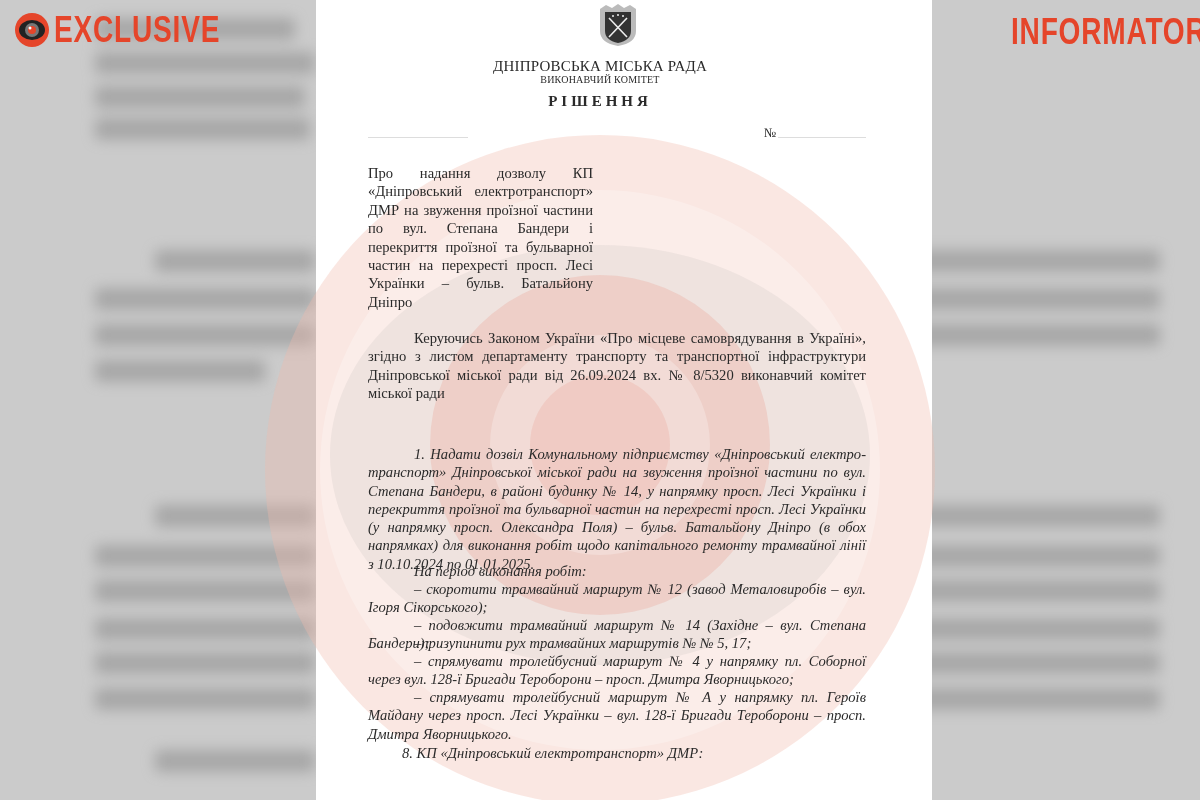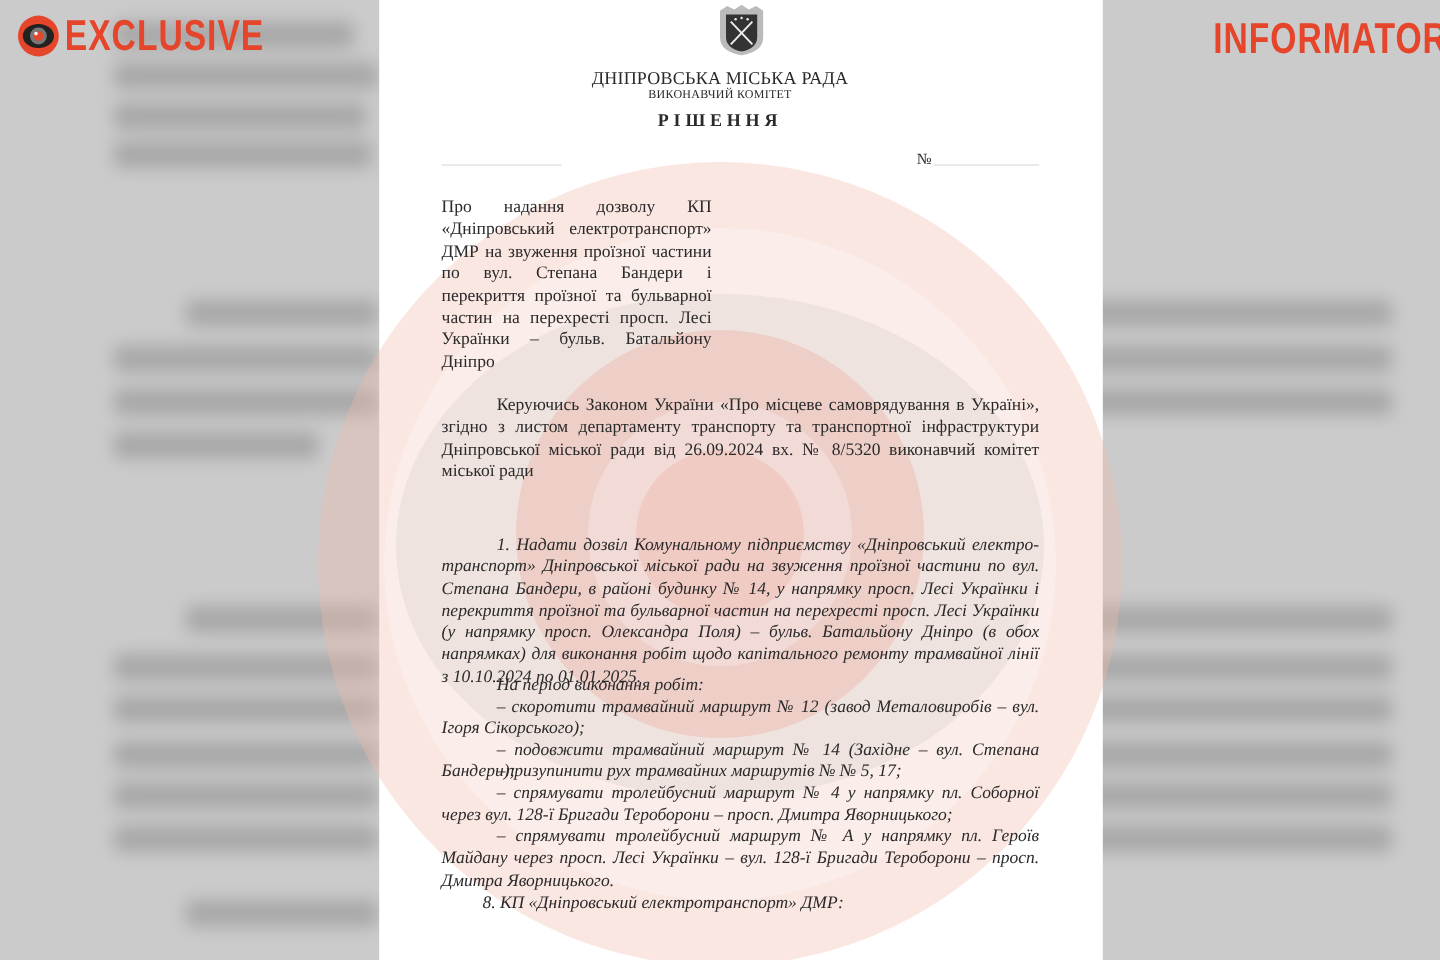--- a/index.html
+++ b/index.html
@@ -11,22 +11,22 @@
   
   .bg-blur {
     position: absolute; inset: 0; overflow: hidden;
     filter: blur(7px);
     opacity: 0.55;
   }
   .bg-blur .bline {
     position: absolute; height: 22px; background: #8a8a8a; border-radius: 4px;
   }
   .page {
-    position: absolute; left: 316px; top: 0; width: 568px; height: 800px;
-    background: #ffffff; overflow: hidden; padding-left: 35px;
+    position: absolute; left: 316px; top: 0; width: 616px; height: 800px;
+    background: #ffffff; overflow: hidden;
   }
   
   .watermark {
     position: absolute; left: 255px; top: 125px; width: 690px; height: 690px;
     pointer-events: none; z-index: 2;
   }
   .brand-left {
     position: absolute; left: 14px; top: 12px; display: flex; align-items: center; gap: 4px; z-index: 5;
   }
   .brand-left .txt, .brand-right {

